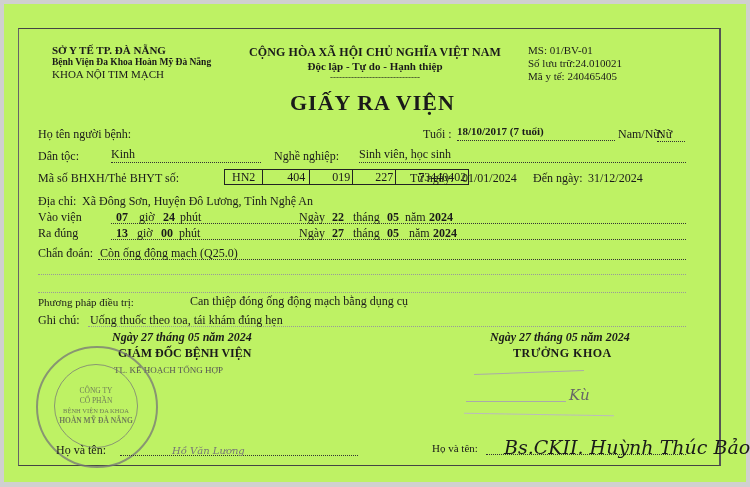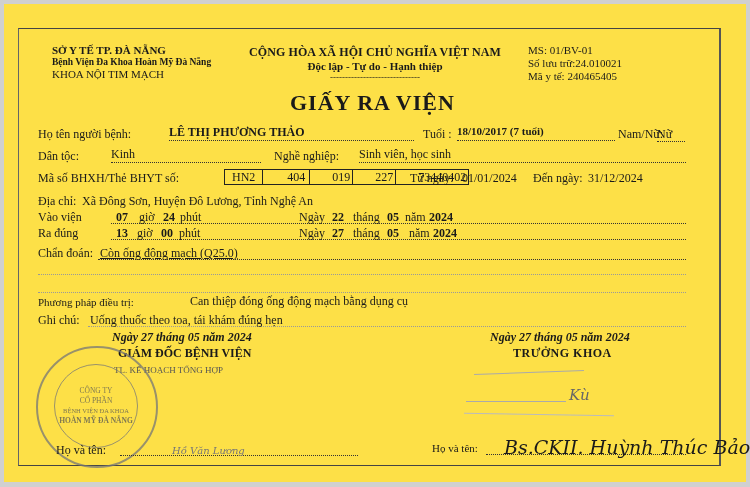--- a/index.html
+++ b/index.html
@@ -6,21 +6,21 @@
     body {
       width: 750px; height: 487px;
       background: #d0d0d0;
       font-family: "Liberation Serif", "DejaVu Serif", serif;
       color: #1a1a1a;
       position: relative;
       overflow: hidden;
     }
     .page {
       position: absolute; left: 4px; top: 4px; width: 742px; height: 478px;
-      background: #fde047;
+      background: #bef264;
     }
     .frame {
       position: absolute; left: 14px; top: 24px; width: 700px; height: 436px;
       border-top: 1px solid #444; border-right: 2px solid #555; border-bottom: 1px solid #444; border-left: 1px solid #666;
     }
     .abs { position: absolute; white-space: nowrap; }
     .b { font-weight: bold; }
     .i { font-style: italic; }
     .dots { border-bottom: 1px dotted #333; }
     .fdots { border-bottom: 1px dotted #999; }
@@ -68,21 +68,20 @@
 
   <div class="abs meta" style="left:524px; top:40px;">
     <div>MS: 01/BV-01</div>
     <div>Số lưu trữ:24.010021</div>
     <div>Mã y tế: 240465405</div>
   </div>
 
   <div class="abs title" style="left:286px; top:86px;">GIẤY RA VIỆN</div>
 
   <div class="abs lbl" style="left:34px; top:123px;">Họ tên người bệnh:</div>
-  <div class="abs val b dots" style="left:165px; top:121px; width:245px; height:15px;">LÊ THỊ PHƯƠNG THẢO</div>
   <div class="abs lbl" style="left:419px; top:123px;">Tuổi :</div>
   <div class="abs val b dots" style="left:453px; top:121px; width:158px; height:15px; font-size:11px;">18/10/2017 (7 tuổi)</div>
   <div class="abs lbl" style="left:614px; top:123px;">Nam/Nữ:</div>
   <div class="abs val dots" style="left:653px; top:123px; width:28px; height:14px;">Nữ</div>
 
   <div class="abs lbl" style="left:34px; top:145px;">Dân tộc:</div>
   <div class="abs val dots" style="left:107px; top:143px; width:150px; height:15px;">Kinh</div>
   <div class="abs lbl" style="left:270px; top:145px;">Nghề nghiệp:</div>
   <div class="abs lbl" style="left:34px; top:167px;">Mã số BHXH/Thẻ BHYT số:</div>
 
@@ -123,21 +122,21 @@
   <div class="abs val" style="left:175px; top:222px;">phút</div>
   <div class="abs val" style="left:295px; top:222px;">Ngày</div>
   <div class="abs val b" style="left:328px; top:222px;">27</div>
   <div class="abs val" style="left:349px; top:222px;">tháng</div>
   <div class="abs val b" style="left:383px; top:222px;">05</div>
   <div class="abs val" style="left:405px; top:222px;">năm</div>
   <div class="abs val b" style="left:429px; top:222px;">2024</div>
 
   <div class="abs lbl" style="left:34px; top:242px;">Chẩn đoán:</div>
   <div class="abs dots" style="left:94px; top:240px; width:588px; height:15px;"></div>
-  <div class="abs val" style="left:96px; top:242px;text-decoration:underline;">Còn ống động mạch (Q25.0)</div>
+  <div class="abs val" style="left:96px; top:242px;">Còn ống động mạch (Q25.0)</div>
   <div class="abs fdots" style="left:34px; top:258px; width:648px; height:12px;"></div>
   <div class="abs fdots" style="left:34px; top:276px; width:648px; height:12px;"></div>
 
   <div class="abs lbl" style="left:34px; top:292px; font-size:11px;">Phương pháp điều trị:</div>
   <div class="abs val" style="left:186px; top:290px;">Can thiệp đóng ống động mạch bằng dụng cụ</div>
 
   <div class="abs lbl" style="left:34px; top:309px;">Ghi chú:</div>
   <div class="abs fdots" style="left:84px; top:307px; width:598px; height:15px;"></div>
   <div class="abs val" style="left:86px; top:309px;">Uống thuốc theo toa, tái khám đúng hẹn</div>
 

